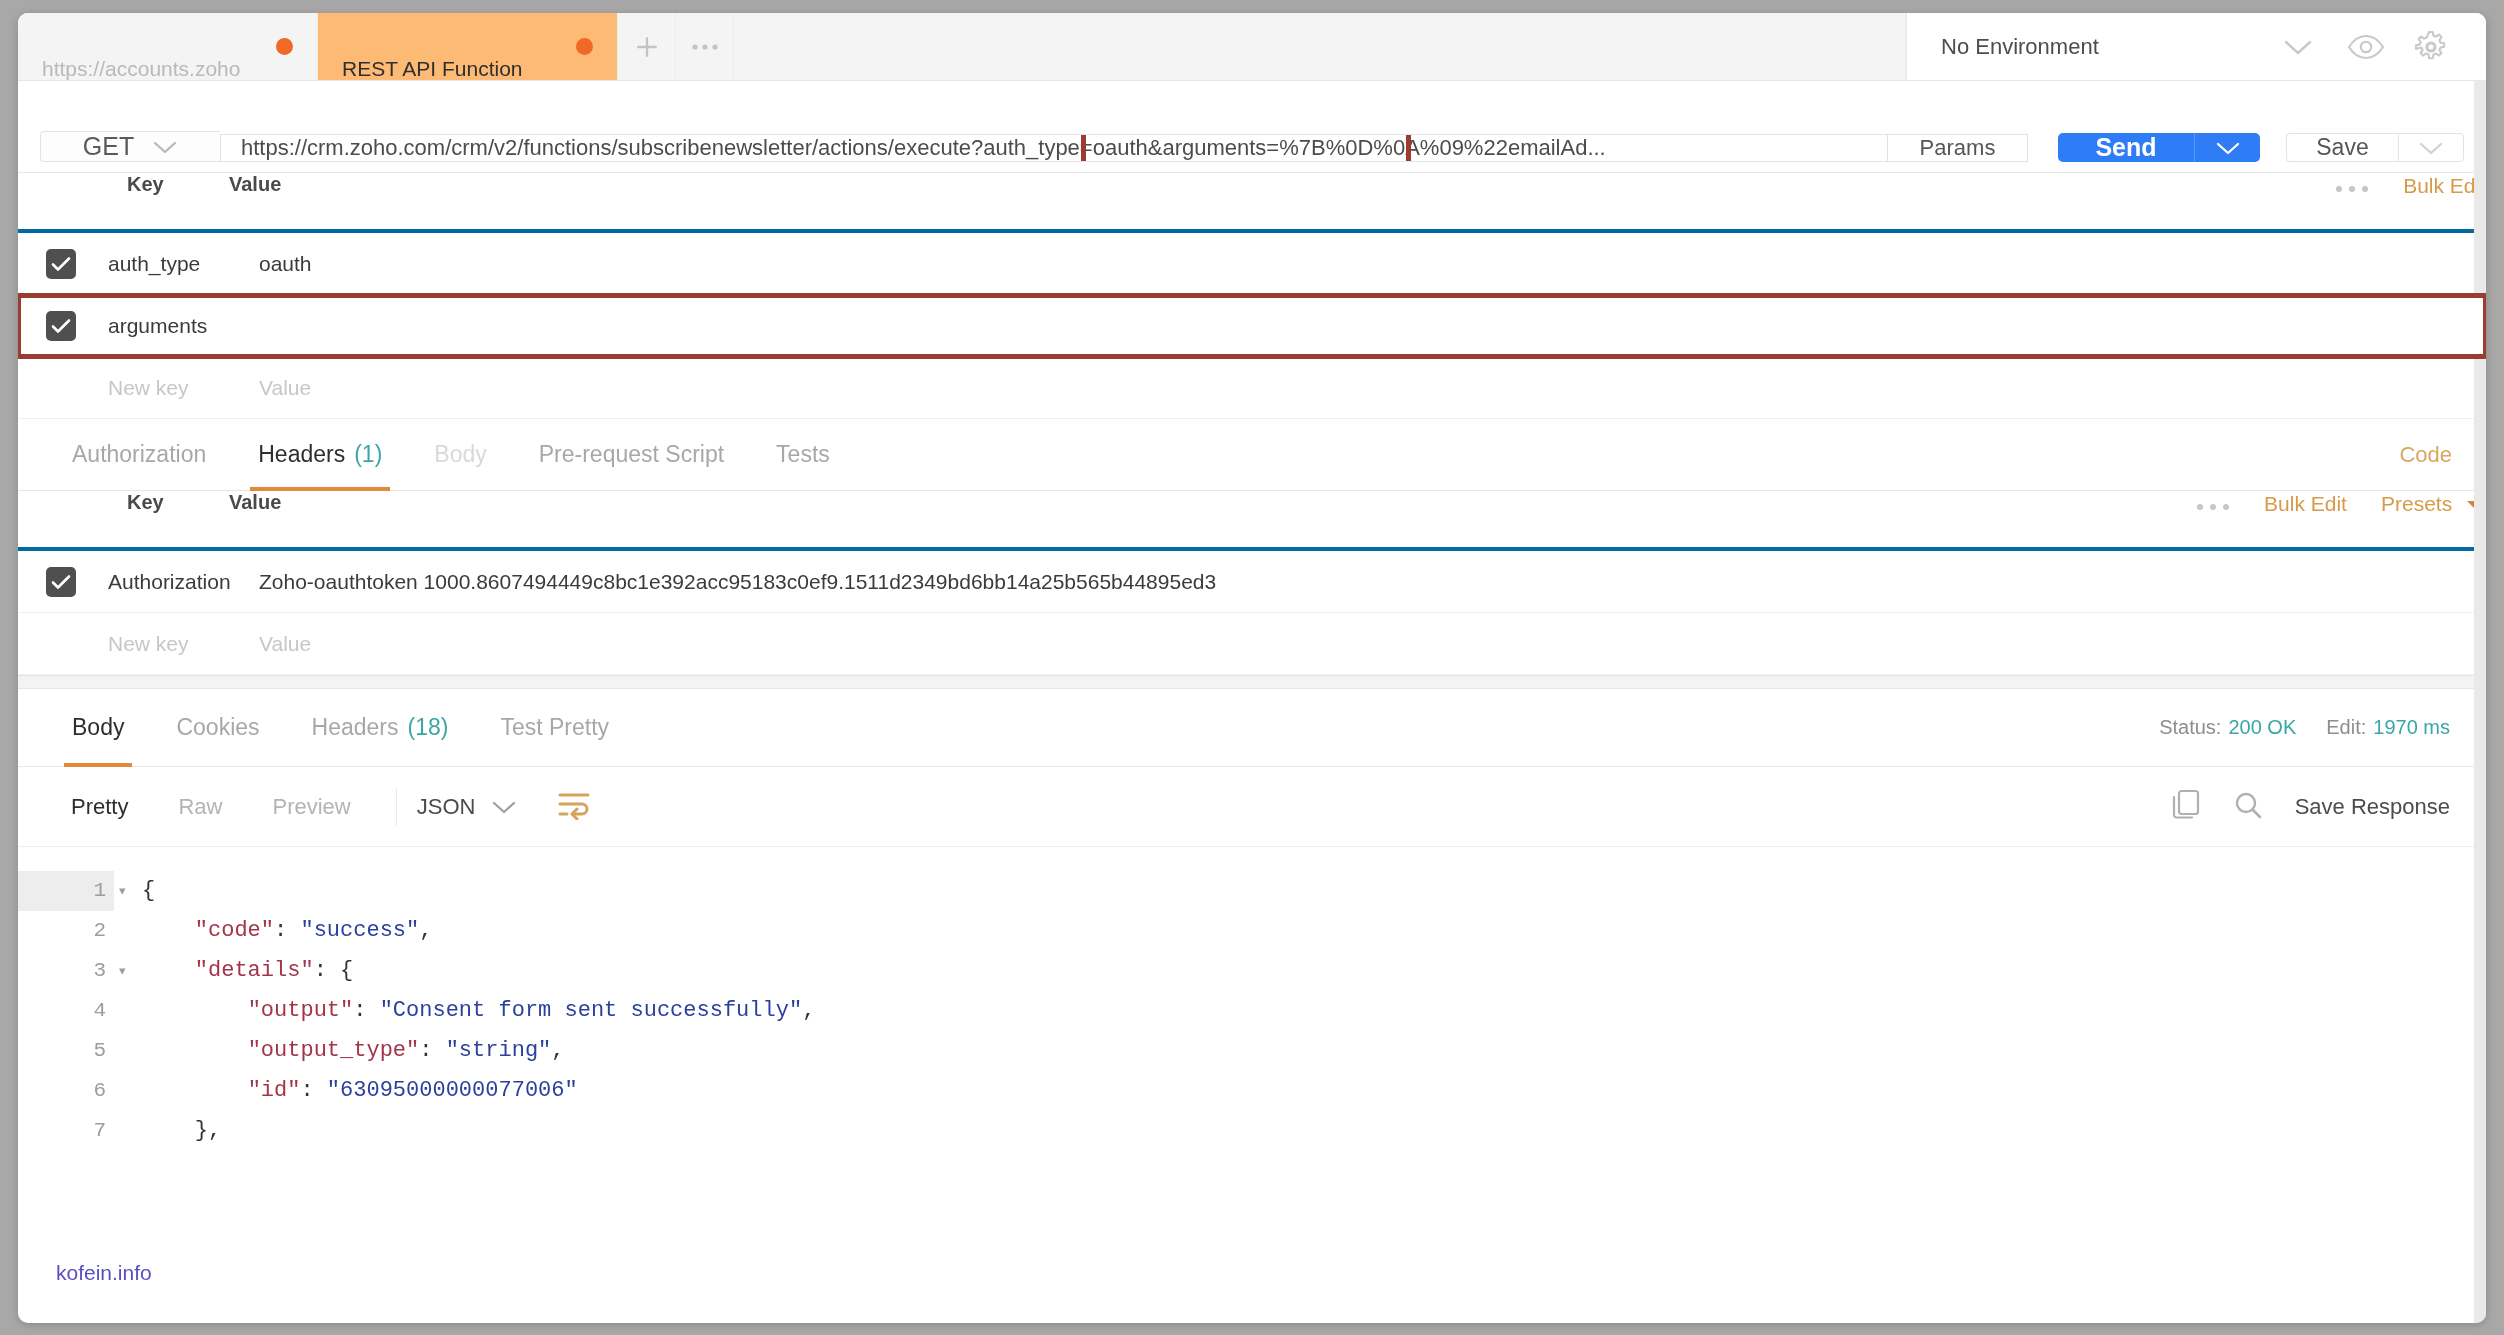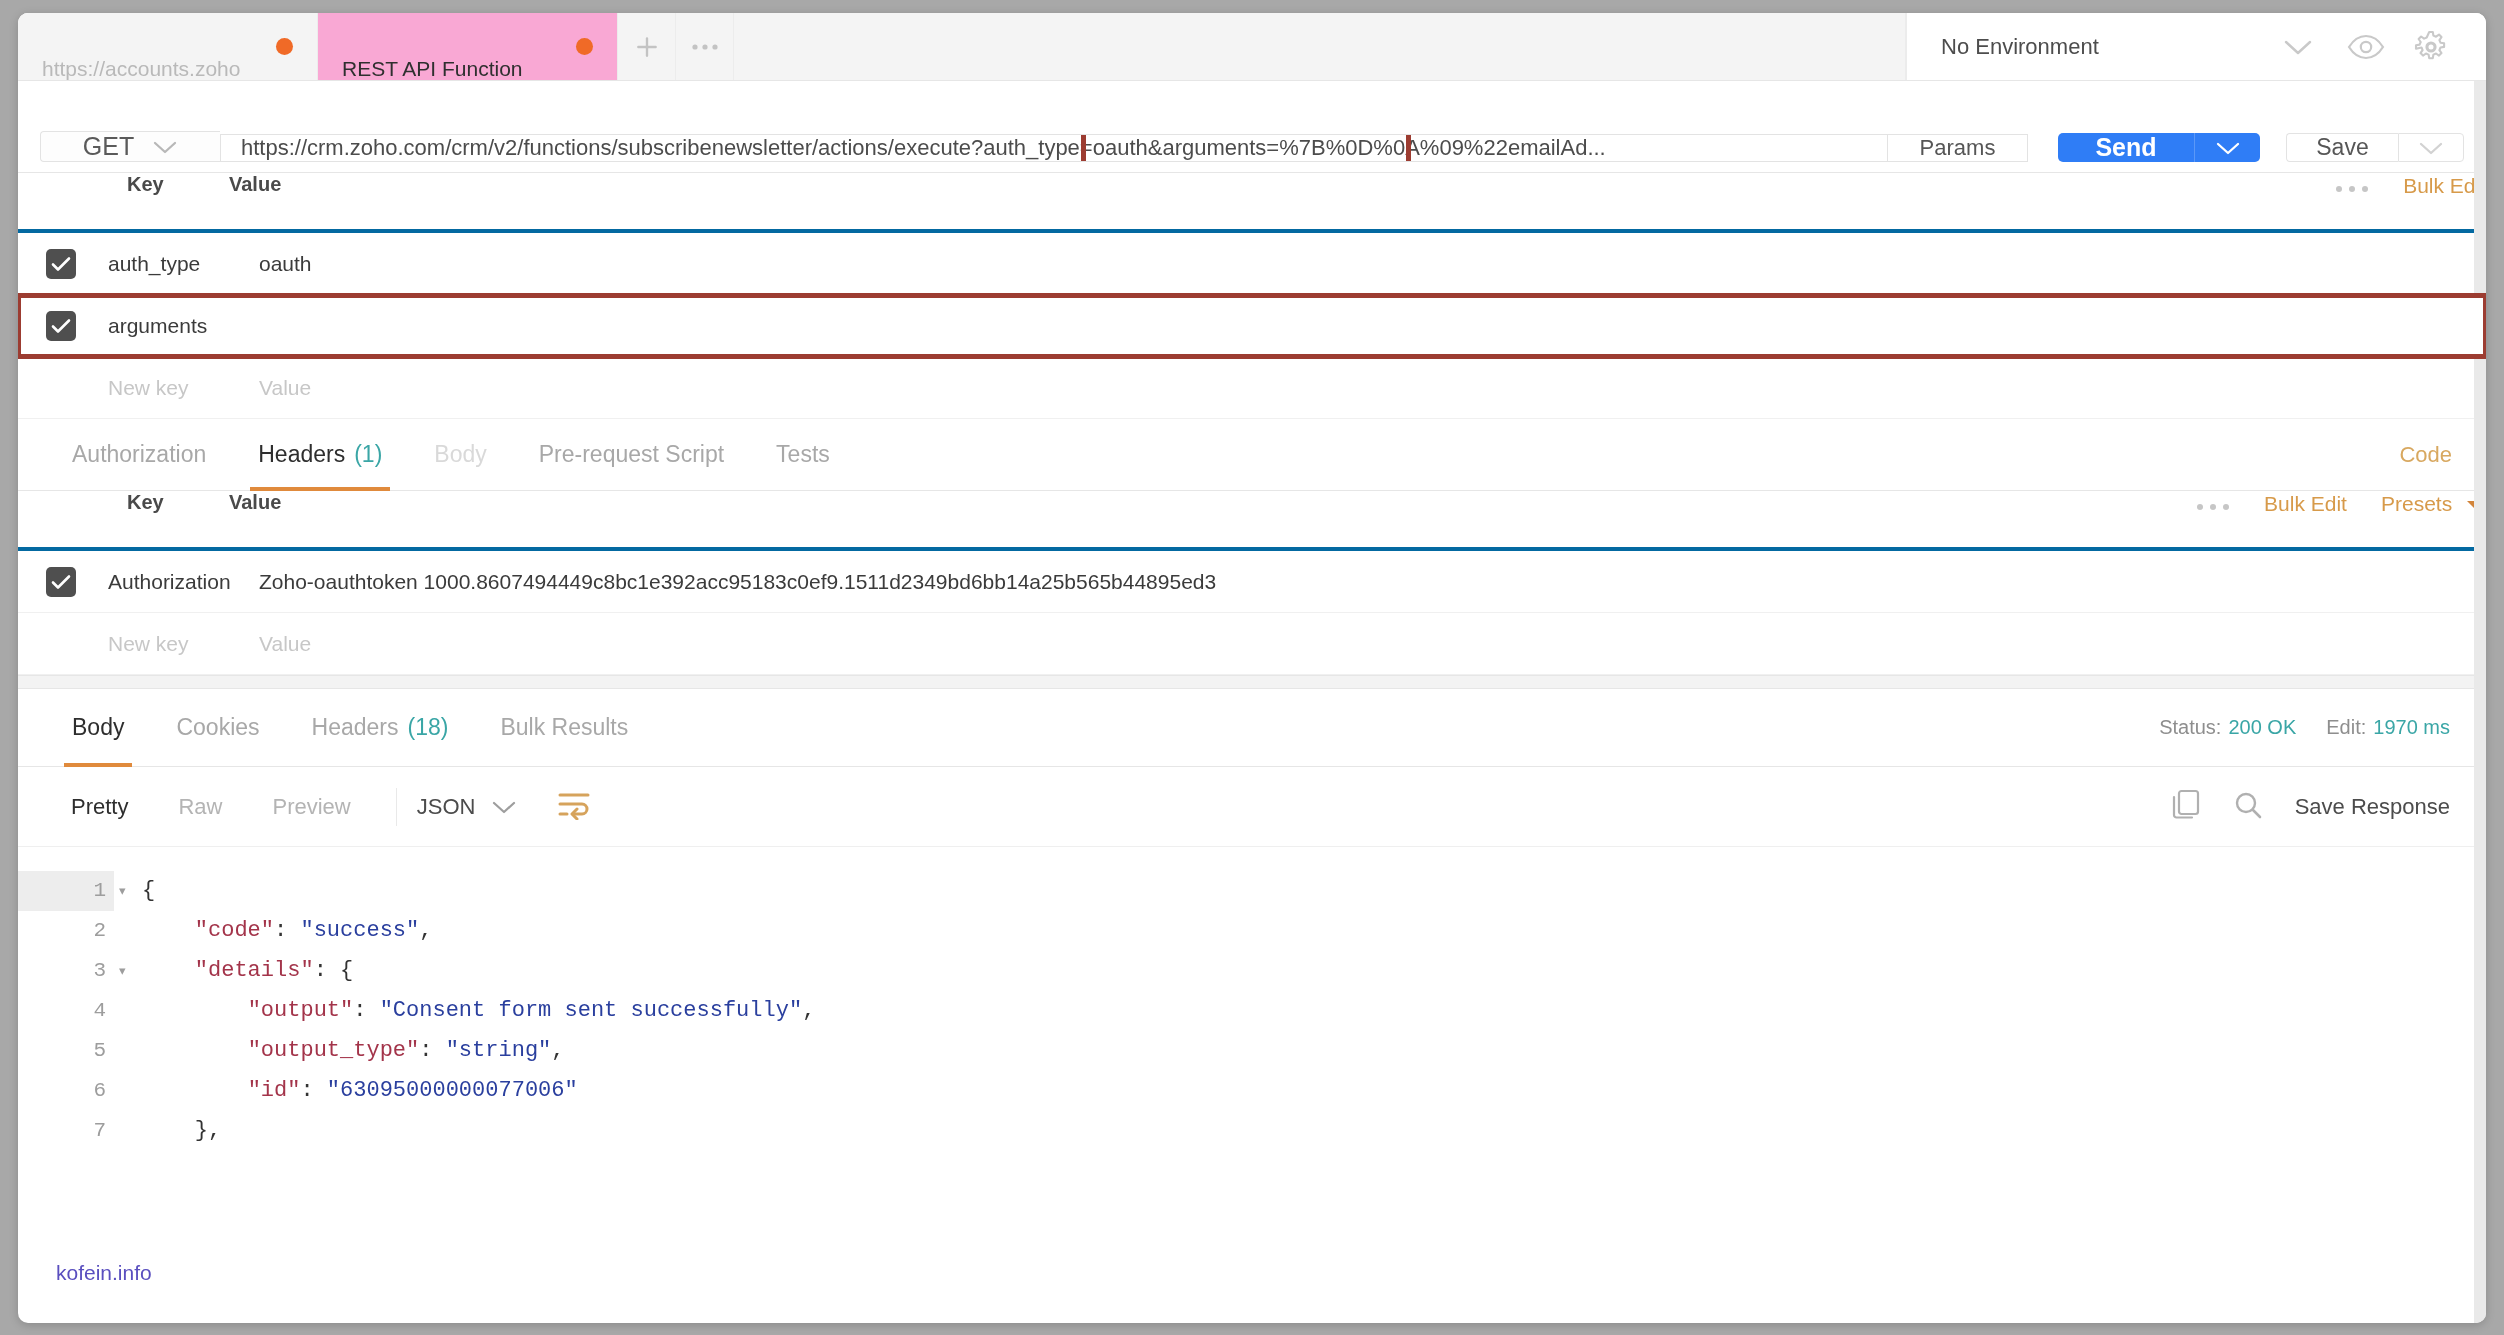--- a/index.html
+++ b/index.html
@@ -30,21 +30,21 @@
   }
   .req-tab {
     display: flex; align-items: center;
     padding: 0 24px;
     min-width: 300px;
     border-right: 1px solid #ececec;
     background: #f4f4f4;
     cursor: pointer;
     position: relative;
   }
-  .req-tab.active { background: #f9a8d4; }
+  .req-tab.active { background: #fdba74; }
   .req-tab .label {
     font-size: 21px;
     color: #b9b9b9;
     white-space: nowrap;
     flex: 1;
     margin-top: 44px;
   }
   .req-tab.active .label { color: #2f2f2f; }
   .dot {
     width: 17px; height: 17px;
@@ -541,21 +541,21 @@
       <span>Body</span>
     </div>
     <div class="rtab">
       <span>Cookies</span>
     </div>
     <div class="rtab">
       <span>Headers</span>
       <span class="count">(18)</span>
     </div>
     <div class="rtab">
-      <span>Bulk Results</span>
+      <span>Test Pretty</span>
     </div>
     <div class="resp-status">
       <span>
         <span>Status:</span><span class="val">200 OK</span>
       </span>
       <span>
         <span>Edit:</span><span class="val">1970 ms</span>
       </span>
     </div>
   </div>

